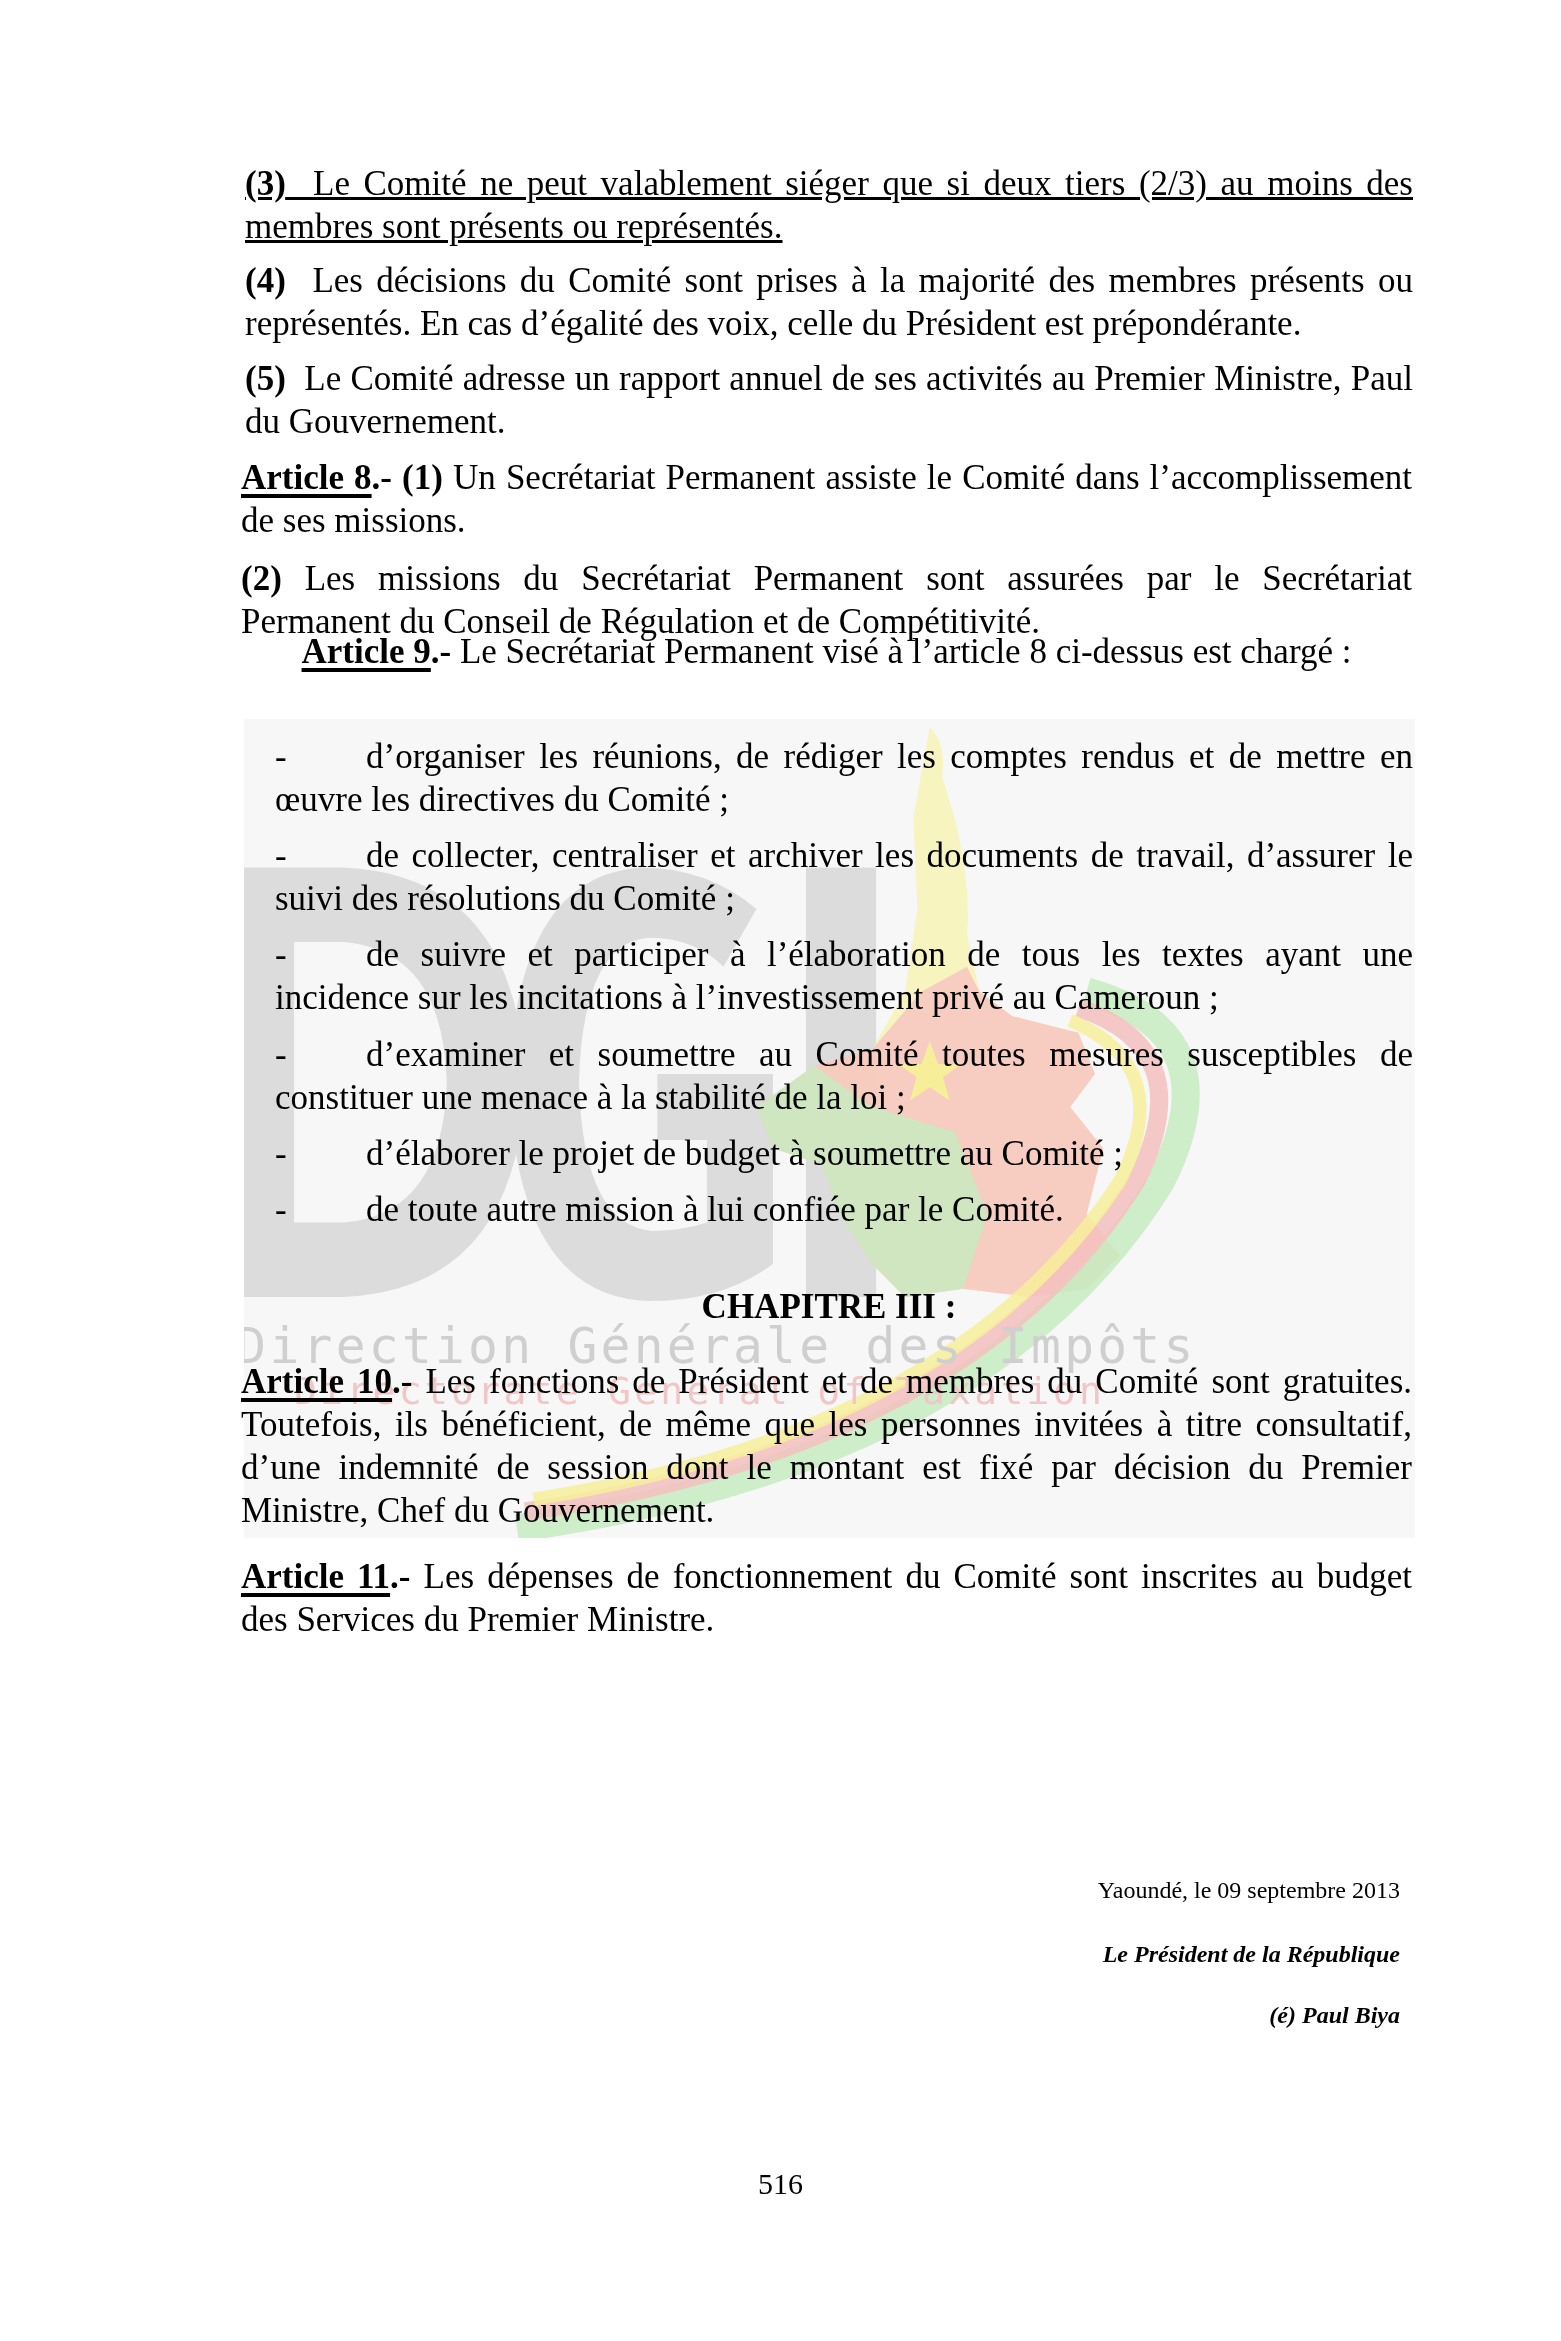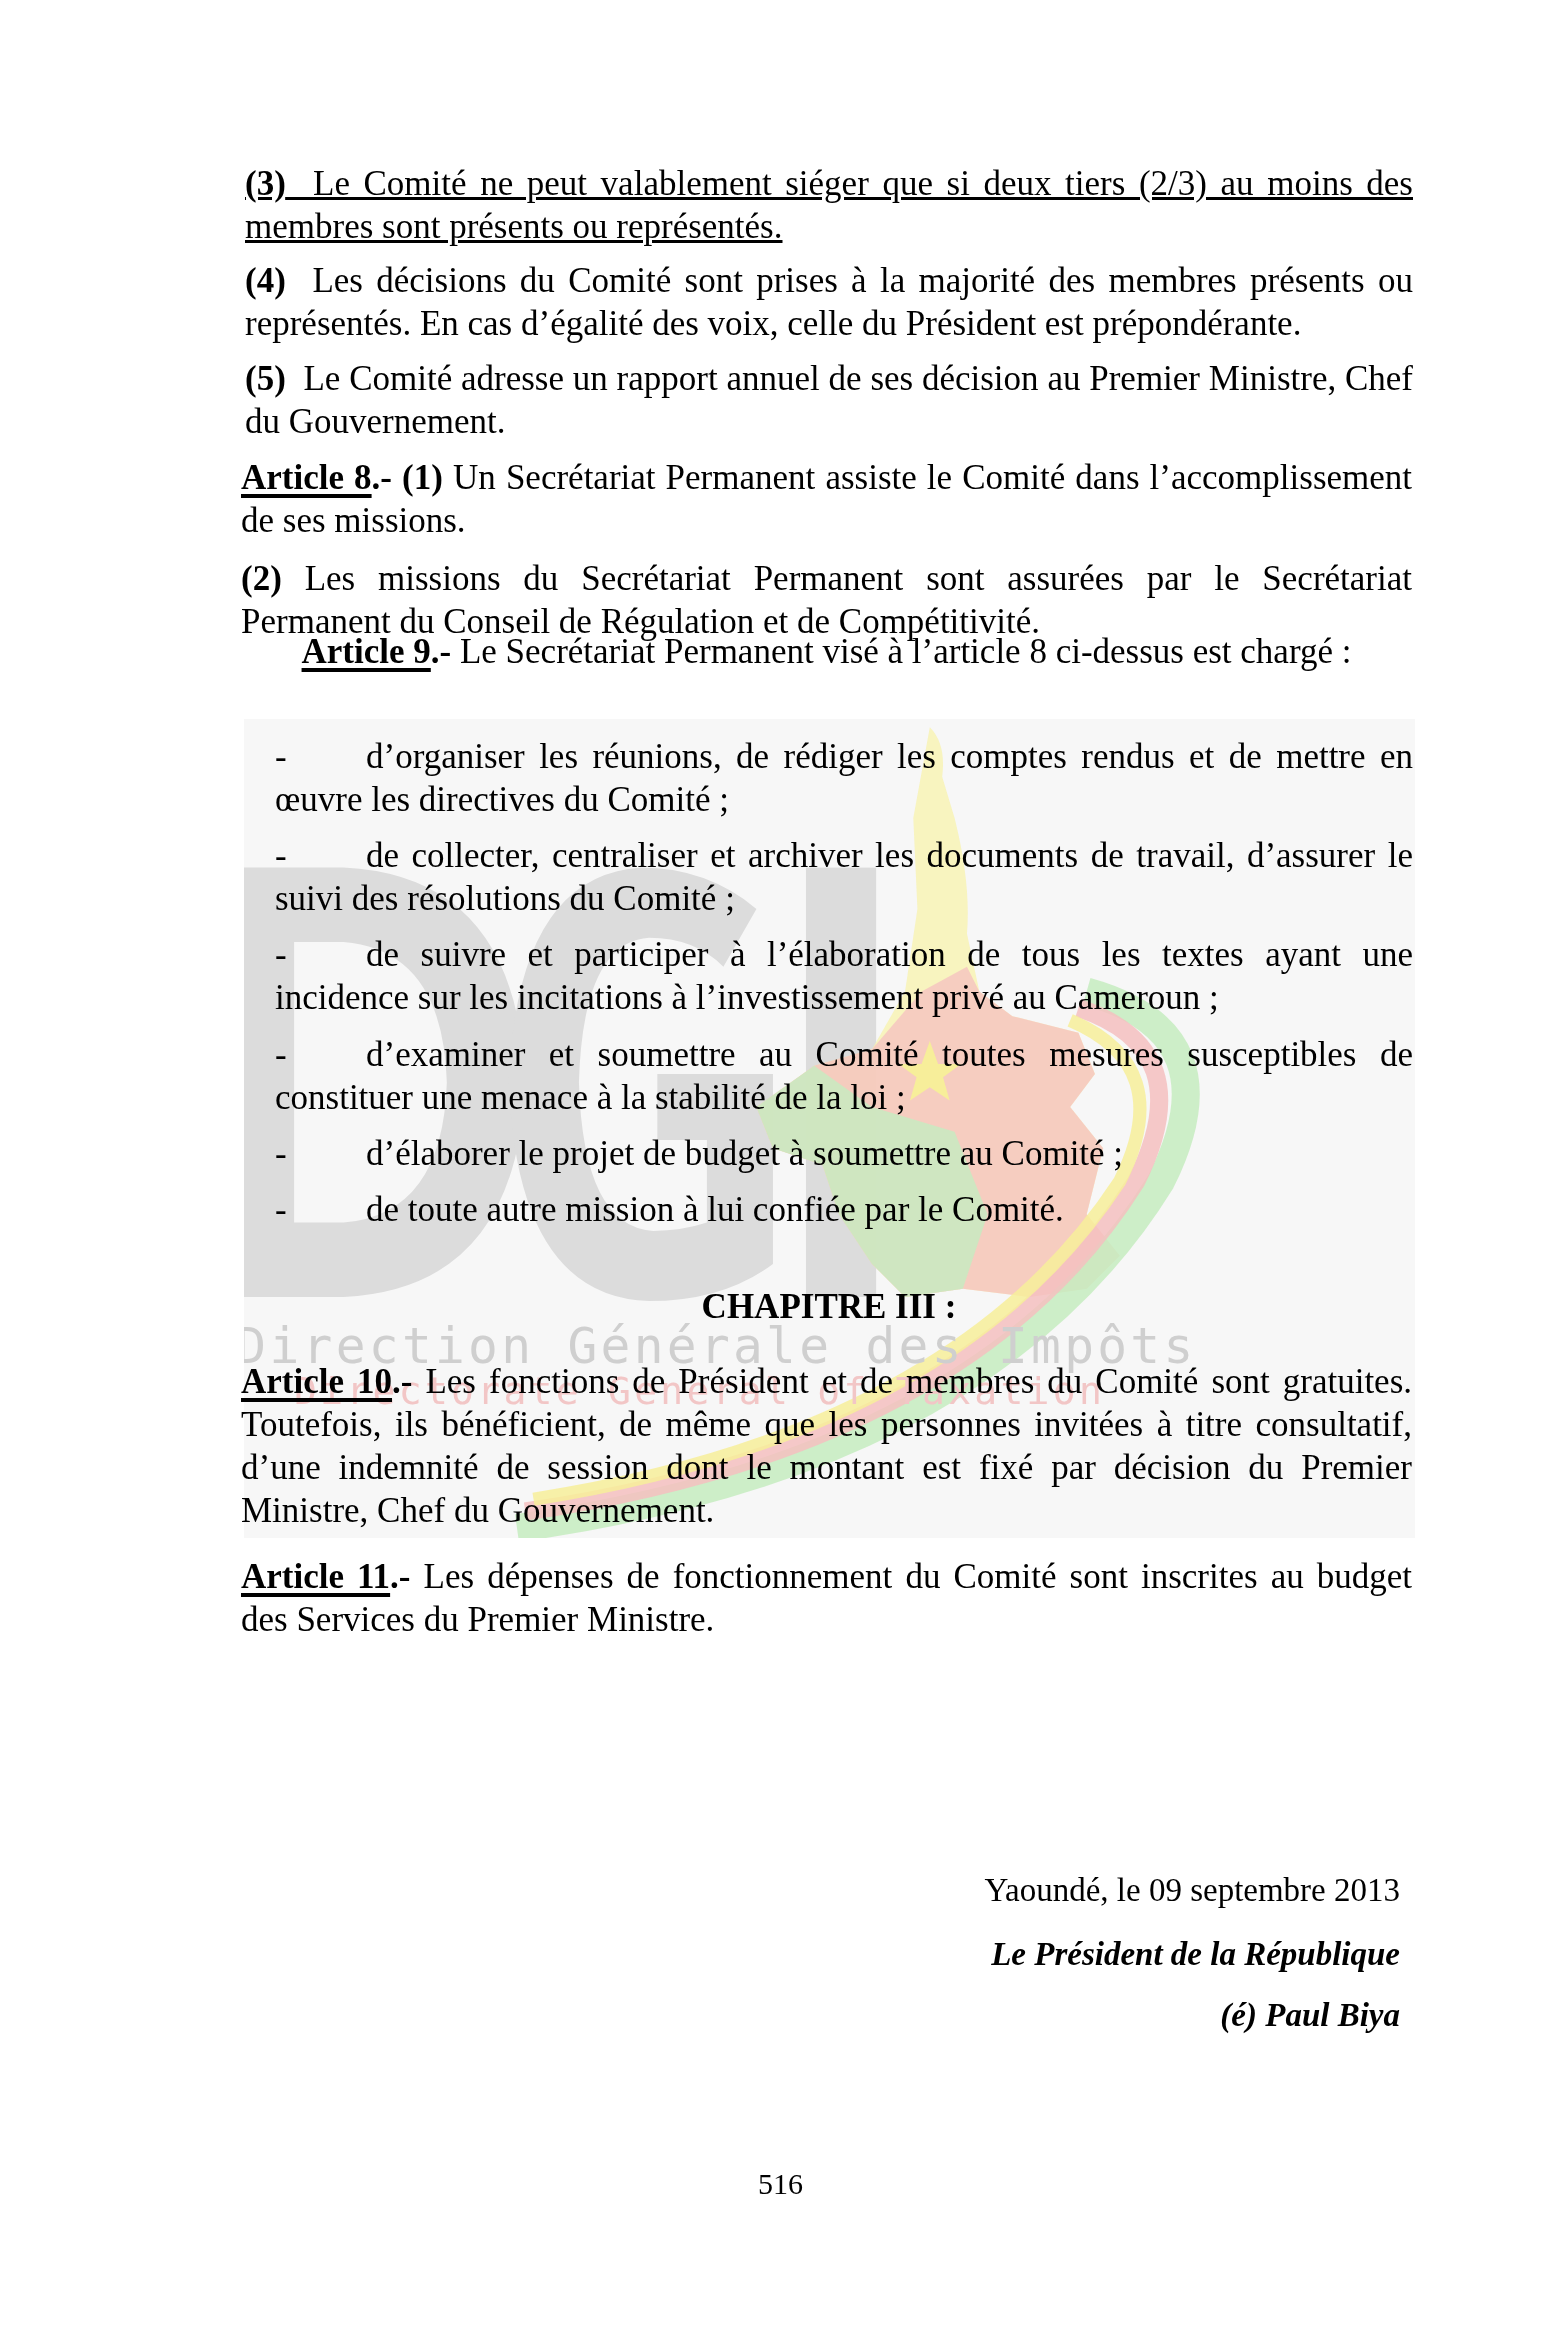--- a/index.html
+++ b/index.html
@@ -9,21 +9,21 @@
   .text { position: absolute; left: 245px; width: 1168px; font-size: 35px; line-height: 43px; text-align: justify; }
   .b { font-weight: bold; }
   .u { text-decoration: underline; text-decoration-thickness: 4.1px; text-underline-offset: 5px; }
   .p { margin: 0; }
   .watermark-box { position: absolute; left: 244px; top: 719px; width: 1171px; height: 819px; background: #f7f7f7; }
   .wm-svg { position: absolute; left: 244px; top: 719px; width: 1171px; height: 819px; }
   .list { position: absolute; left: 275px; width: 1138px; font-size: 35px; line-height: 43px; text-align: justify; }
   .li { margin: 0; text-indent: 0; }
   .li .dash { display: inline-block; width: 91px; }
   .chapter { position: absolute; left: 245px; width: 1168px; text-align: center; font-weight: bold; font-size: 35px; line-height: 38px; margin-top: 27px; }
-  .sig { position: absolute; right: 161px; text-align: right; font-size: 33px; line-height: 43px; }
+  .sig { position: absolute; right: 161px; text-align: right; font-size: 24px; line-height: 43px; }
   .sig.i { font-style: italic; font-weight: bold; }
   .footer { position: absolute; left: 0; width: 1561px; text-align: center; font-size: 30px; line-height: 36px; }
   em { font-style: italic; }
 </style>
 </head>
 <body>
 
 <div class="page">
 
   <div class="watermark-box"></div>
@@ -53,21 +53,21 @@
 
   <div class="text" style="top:162px;text-decoration:underline;">
     <p class="p"><span class="b">(3)</span>&nbsp;&nbsp;<span>Le Comité ne peut valablement siéger que si deux tiers (2/3) au moins des membres sont présents ou représentés.</span></p>
   </div>
 
   <div class="text" style="top:259px;">
     <p class="p"><span class="b">(4)</span>&nbsp;&nbsp;<span>Les décisions du Comité sont prises à la majorité des membres présents ou représentés. En cas d’égalité des voix, celle du Président est prépondérante.</span></p>
   </div>
 
   <div class="text" style="top:357px;">
-    <p class="p"><span class="b">(5)</span>&nbsp;&nbsp;<span>Le Comité adresse un rapport annuel de ses décision au Premier Ministre, Chef du Gouvernement.</span></p>
+    <p class="p"><span class="b">(5)</span>&nbsp;&nbsp;<span>Le Comité adresse un rapport annuel de ses activités au Premier Ministre, Paul du Gouvernement.</span></p>
   </div>
 
   <div class="text" style="top:456px; left:241px; width:1171px;">
     <p class="p"><span class="b u">Article 8</span><span class="b">.- </span><span class="b">(1)</span> <span>Un Secrétariat Permanent assiste le Comité dans l’accomplissement de ses missions.</span></p>
   </div>
   <div class="text" style="top:557px; left:241px; width:1171px;">
     <p class="p"><span class="b">(2)</span> <span>Les missions du Secrétariat Permanent sont assurées par le Secrétariat Permanent du Conseil de Régulation et de Compétitivité.</span></p>
   </div>
 
   <div class="text" style="top:630px; left:241px; width:1171px; text-align:center;">

